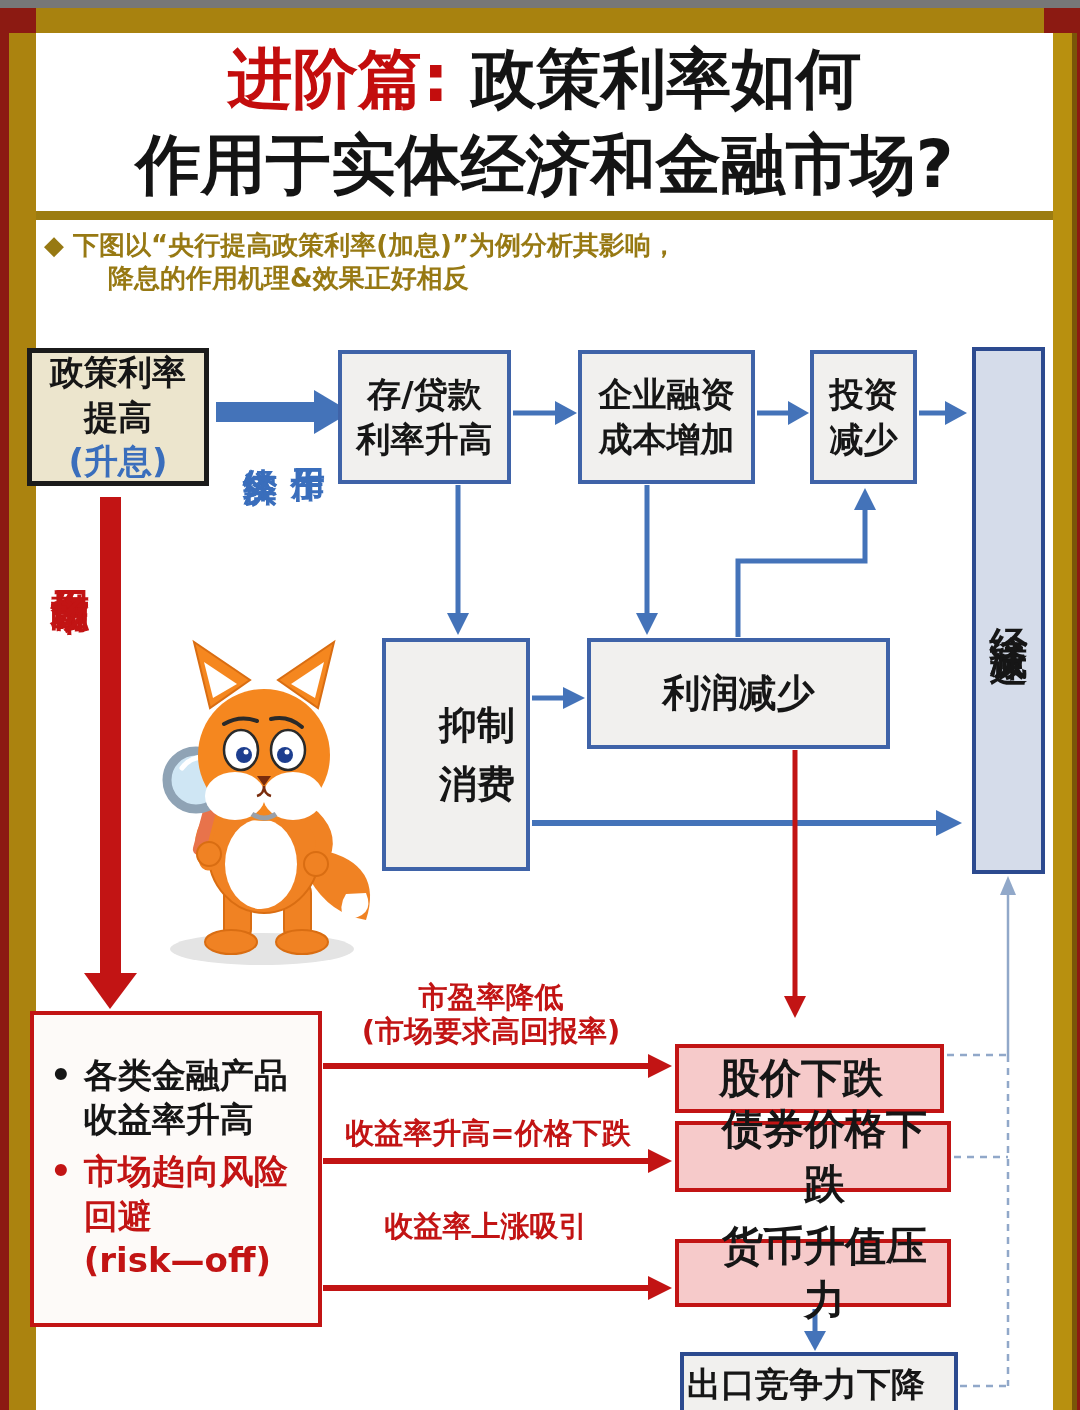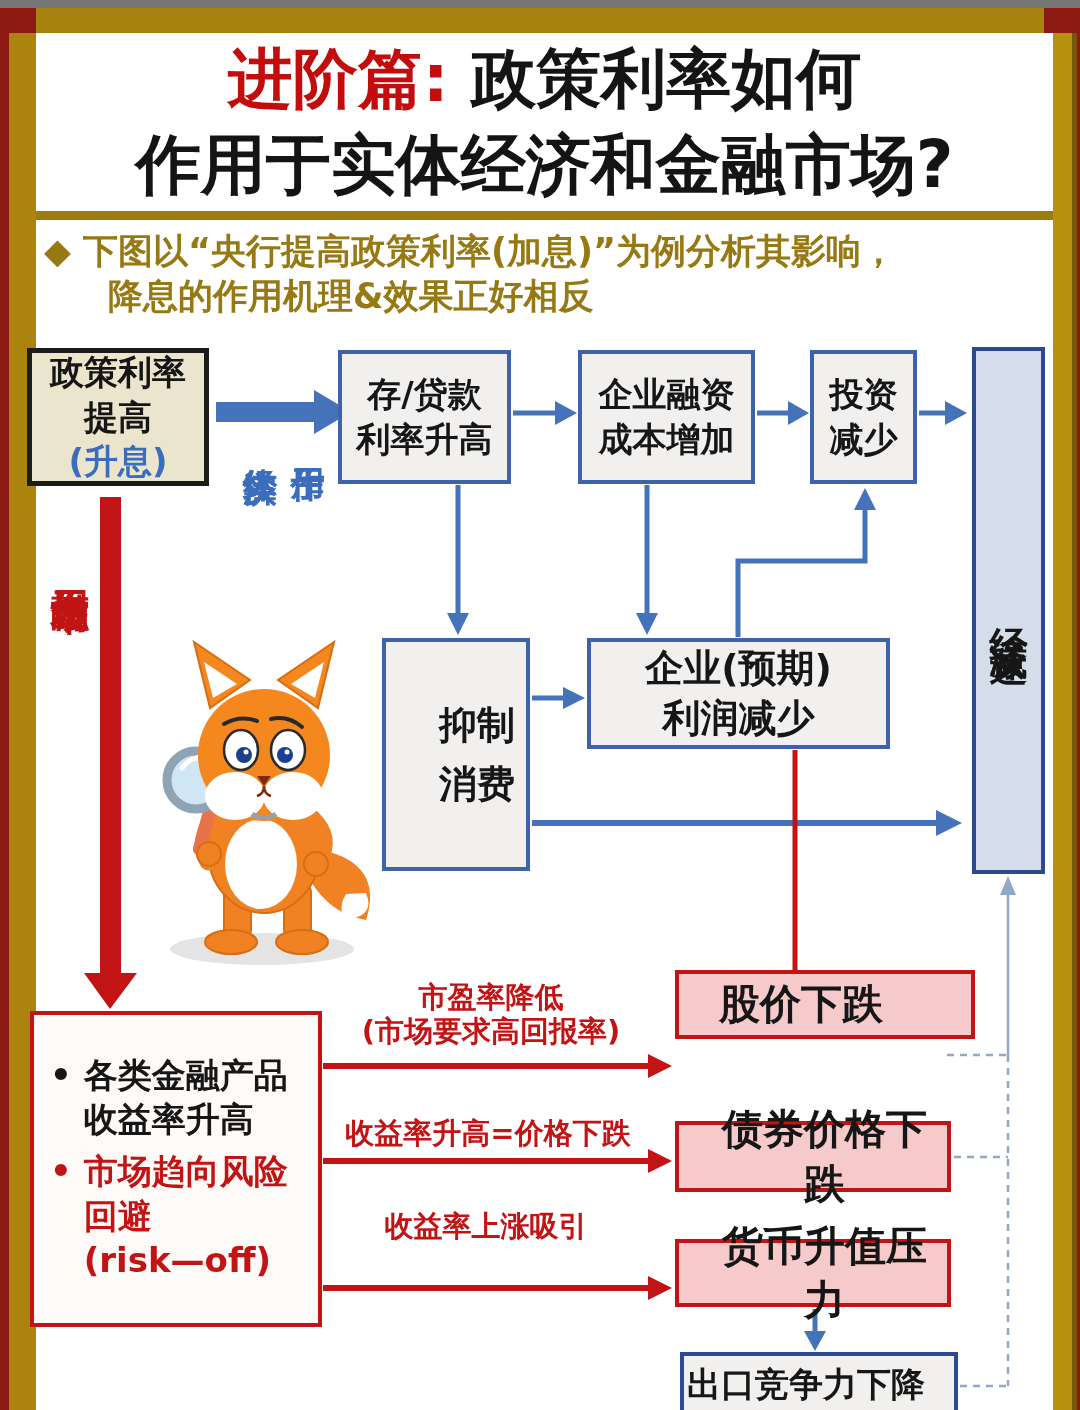--- a/index.html
+++ b/index.html
@@ -16,42 +16,42 @@
   .frame-corner-tr{position:absolute;left:1044px;top:0;width:36px;height:25px;background:#8c1a12;}
   .frame-gold-left{position:absolute;left:9px;top:25px;width:27px;height:1385px;background:linear-gradient(90deg,#c59а14,#a8820f);background-color:#a8820f;}
   .frame-gold-right{position:absolute;left:1053px;top:25px;width:24px;height:1385px;background:#b8900f;border-right:5px solid #7a5608;box-sizing:border-box;}
   .gold-rule{position:absolute;left:36px;top:203px;width:1017px;height:9px;background:#9c7c10;}
 
   
   .title{position:absolute;left:36px;top:28px;width:1017px;text-align:center;
     font-size:65px;font-weight:900;line-height:1.32;color:#141414;letter-spacing:0px;}
   .title .red{color:#c30d0d;}
   .subtitle{position:absolute;left:44px;top:221px;width:1000px;
-    font-size:35px;font-weight:900;color:#977913;line-height:1.28;}
+    font-size:26px;font-weight:900;color:#977913;line-height:1.28;}
   .subtitle .line2{padding-left:64px;display:block;}
 
   
   .node{position:absolute;box-sizing:border-box;display:flex;flex-direction:column;
     align-items:center;justify-content:center;font-weight:900;color:#161616;
     background:#f1f0ee;border:4px solid #3f63a8;line-height:1.32;}
   .node span{display:block;text-align:center;}
 
   .policy{left:27px;top:340px;width:182px;height:138px;background:#ece5cd;border:5px solid #1b1b1b;font-size:34px;}
   .policy .blue{color:#3a6ebc;}
   .deposit{left:338px;top:342px;width:173px;height:134px;font-size:34px;}
   .financing{left:578px;top:342px;width:177px;height:134px;font-size:34px;}
   .investment{left:810px;top:342px;width:107px;height:134px;font-size:34px;}
   .suppress{left:382px;top:630px;width:148px;height:233px;font-size:38px;line-height:1.55;padding-left:42px;}
   .profit{left:587px;top:630px;width:303px;height:111px;font-size:38px;line-height:1.3;}
 
   .slowdown{left:972px;top:339px;width:73px;height:527px;background:#d5dcea;border:4px solid #2c4a8f;}
   .slowdown .vtext{writing-mode:vertical-rl;text-orientation:upright;font-size:38px;font-weight:900;letter-spacing:7px;color:#161616;}
 
   .pinkbox{background:#f6caca;border:4px solid #c21414;justify-content:center;align-items:flex-start;padding-left:23px;font-size:41px;}
-  .stock{left:675px;top:962px;width:300px;height:69px;padding-left:40px;}
+  .stock{left:675px;top:1036px;width:269px;height:69px;padding-left:40px;}
   .bond{left:675px;top:1113px;width:276px;height:71px;}
   .currency{left:675px;top:1231px;width:276px;height:68px;}
   .export{left:680px;top:1344px;width:278px;height:64px;background:#f1f0ee;border:4px solid #2c4a8f;align-items:flex-start;justify-content:center;padding-left:3px;font-size:34px;}
 
   .financial{left:30px;top:1003px;width:292px;height:316px;background:#fdfaf8;border:4px solid #c21414;
     position:absolute;box-sizing:border-box;padding:38px 10px 0 16px;}
   .bullet-row{display:flex;gap:12px;font-size:34px;font-weight:900;line-height:1.3;color:#161616;margin-bottom:8px;}
   .bullet-row .dot{flex:0 0 auto;}
   .bullet-row.red, .bullet-row.red .dot{color:#c21414;}
 
@@ -213,21 +213,20 @@
     <span>减少</span>
   </div>
   <div class="node slowdown">
     <span class="vtext">经济减速</span>
   </div>
   <div class="node suppress">
     <span>抑制</span>
     <span>消费</span>
   </div>
   <div class="node profit">
-    <span>企业(预期)</span>
     <span>利润减少</span>
   </div>
 
   <div class="node pinkbox stock">
     <span>股价下跌</span>
   </div>
   <div class="node pinkbox bond">
     <span>债券价格下跌</span>
   </div>
   <div class="node pinkbox currency">

